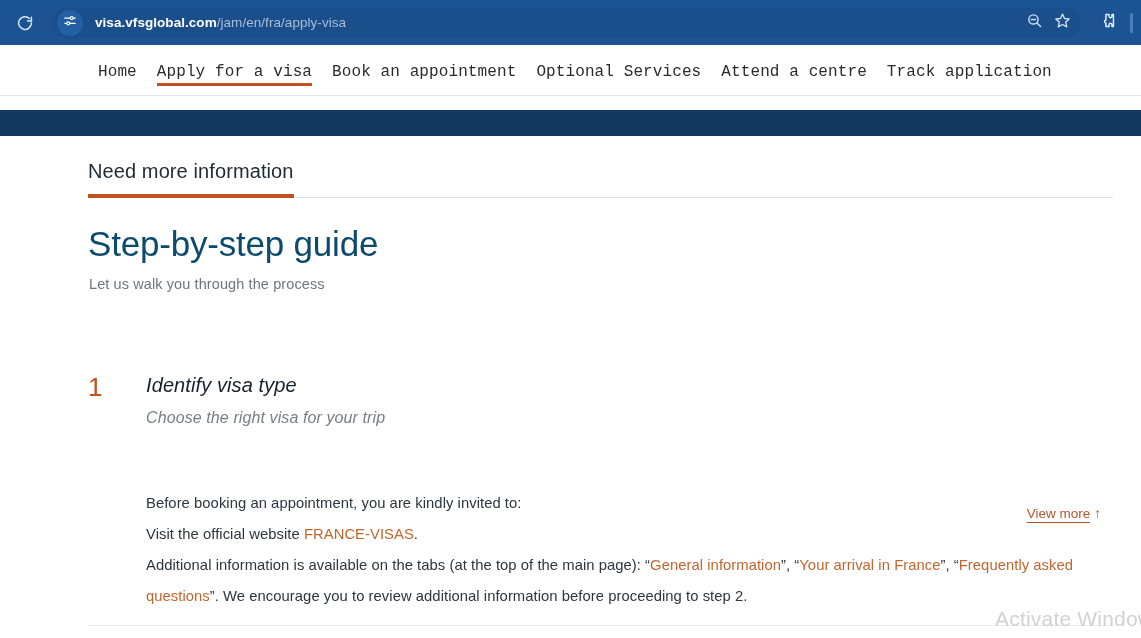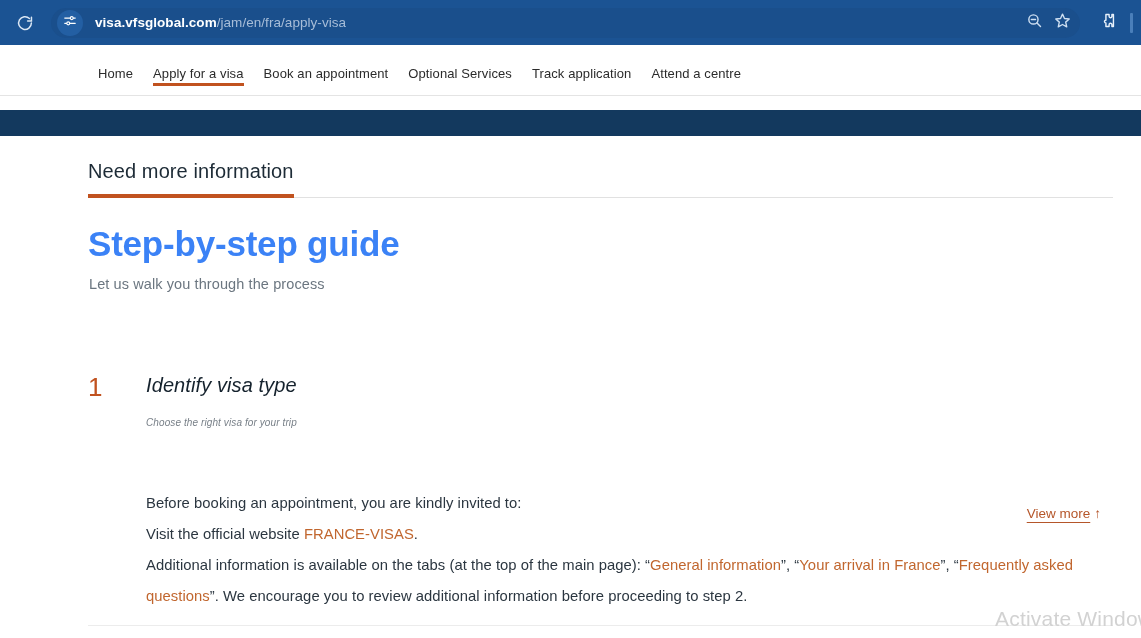--- a/index.html
+++ b/index.html
@@ -93,26 +93,27 @@
     border-bottom: 1px solid #e4e4e4;
   }
   #nav-list {
     display: flex;
     align-items: flex-end;
     height: 100%;
     padding-left: 88px;
     gap: 0;
   }
   .nav-item {
-    font-size: 13px;
+    font-size: 16px;
     color: #2b2b2b;
     padding: 0 10px 14px 10px;
     white-space: nowrap;
     position: relative;
     letter-spacing: .1px;
+    font-family: Liberation Mono, monospace;
   }
   .nav-item.active { }
   .nav-item.active::after {
     content: "";
     position: absolute;
     left: 10px; right: 10px; bottom: 9px;
     height: 3px;
     background: #c1521f;
   }
 
@@ -157,22 +158,22 @@
     position: absolute;
     left: 0; right: 0; bottom: -1px;
     height: 4px;
     background: #c1521f;
   }
 
   #page-title {
     position: absolute;
     top: 88px; left: 88px;
     font-size: 35px;
-    font-weight: bold;
-    color: #3b82f6;
+    font-weight: normal;
+    color: #0c4a6e;
     letter-spacing: -.2px;
   }
   #page-subtitle {
     position: absolute;
     top: 140px; left: 89px;
     font-size: 14.5px;
     color: #6b7680;
     letter-spacing: .1px;
   }
 
@@ -192,22 +193,22 @@
   #step-head {
     position: absolute;
     top: 0; left: 58px; font-style: italic;
   }
   #step-title {
     font-size: 20px;
     color: #15222d;
     letter-spacing: .1px;
   }
   #step-desc {
-    margin-top: 20px;
-    font-size: 10px;
+    margin-top: 12px;
+    font-size: 16px;
     color: #777f87;
     letter-spacing: .1px;
   }
   #view-more {
     position: absolute;
     top: 132px; right: 12px;
     font-size: 13.5px;
     color: #b5562a;
     text-decoration: underline;
     text-underline-offset: 4px;
@@ -311,22 +312,22 @@
 
   <div id="chrome-edge-sliver"></div>
 </div>
 
 <nav id="site-nav">
   <div id="nav-list">
     <div class="nav-item">Home</div>
     <div class="nav-item active">Apply for a visa</div>
     <div class="nav-item">Book an appointment</div>
     <div class="nav-item">Optional Services</div>
+    <div class="nav-item">Attend a centre</div>
     <div class="nav-item">Track application</div>
-    <div class="nav-item">Attend a centre</div>
   </div>
 </nav>
 
 <div id="navy-band"></div>
 
 <main id="content">
 
   <div id="tabs-row">
     <div class="ctab active">Need more information</div>
   </div>

